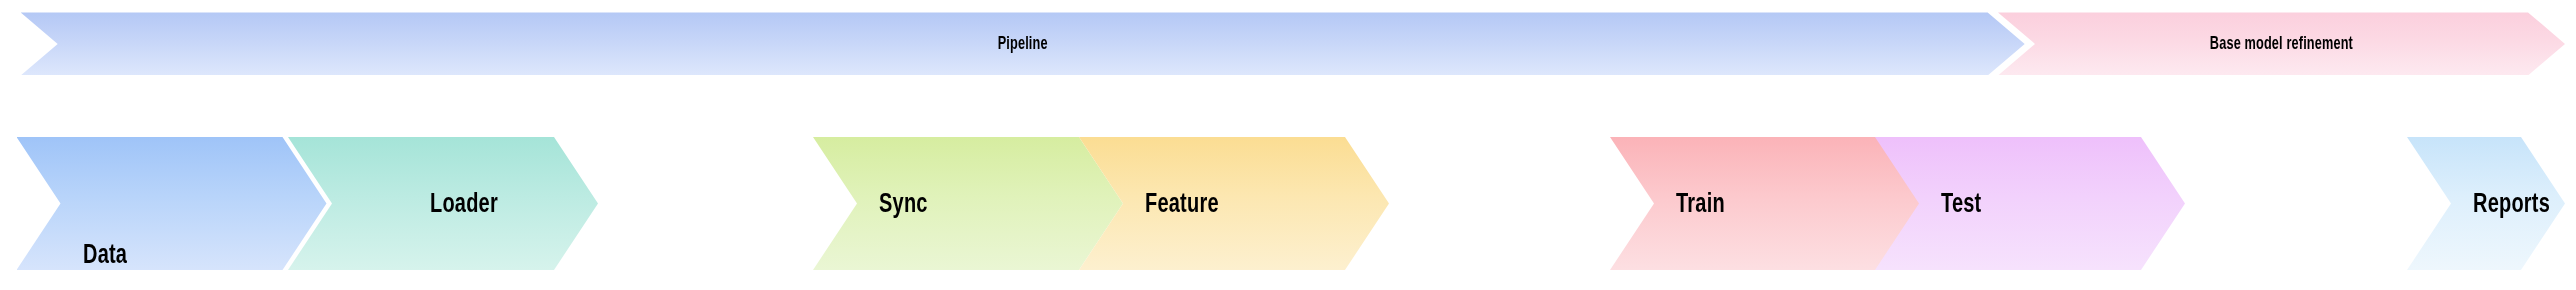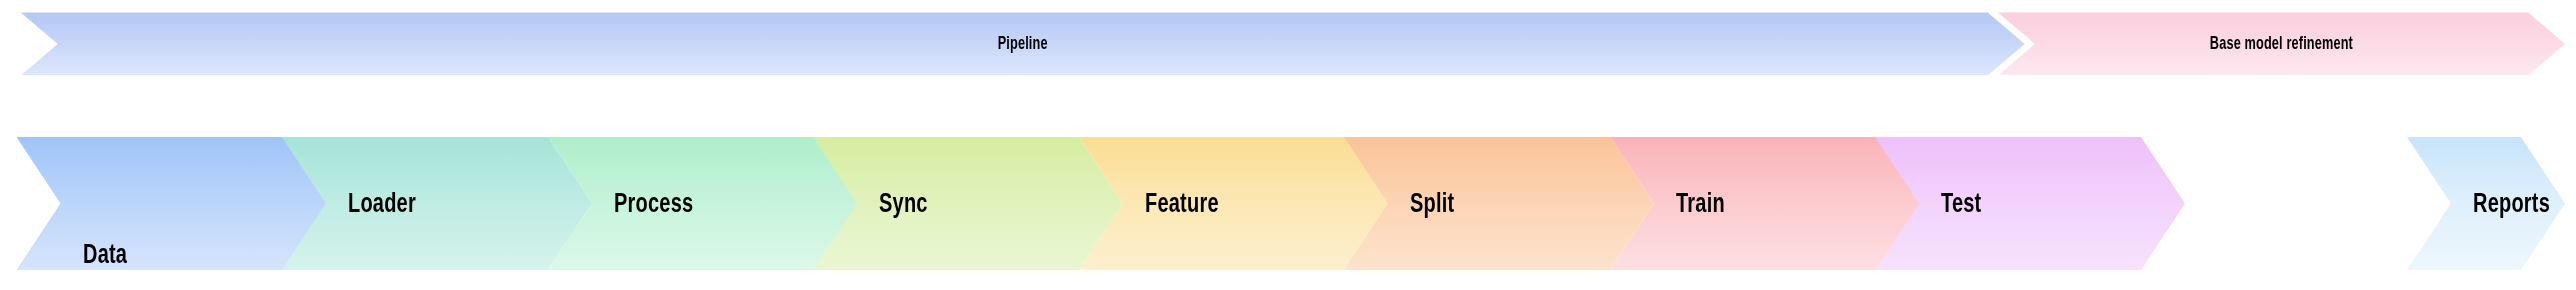--- a/index.html
+++ b/index.html
@@ -129,39 +129,33 @@
     </div>
 
   </div>
 
   <div class="stage-row">
 
     <div class="stage" id="stage-0" style="left:16.5px;   width:310px; background:linear-gradient(to bottom,#9fc4f8 0%,#b8d4fa 45%,#d6e4fc 100%);align-items:flex-end;">
       <span class="stage-label">Data</span>
     </div>
 
-    <div class="stage" id="stage-1" style="left:282px;  width:310px; background:linear-gradient(to bottom,#a5e4d8 0%,#bcebe2 45%,#d6f3ec 100%);">
+    <div class="stage" id="stage-1" style="left:288px;  width:310px; background:linear-gradient(to bottom,#a5e4d8 0%,#bcebe2 45%,#d6f3ec 100%);justify-content:center;">
       <span class="stage-label">Loader</span>
     </div>
 
-    <div class="stage" id="stage-2" style="left:548px;  width:310px; background:linear-gradient(to bottom,#aeeecb 0%,#c4f3da 45%,#ddf8e9 100%);">
-      <span class="stage-label">Process</span>
-    </div>
 
     <div class="stage" id="stage-3" style="left:813px; width:310px; background:linear-gradient(to bottom,#d6eda0 0%,#e0f2ba 45%,#eaf6d4 100%);">
       <span class="stage-label">Sync</span>
     </div>
 
     <div class="stage" id="stage-4" style="left:1079px; width:310px; background:linear-gradient(to bottom,#fbdd93 0%,#fce7b1 45%,#fdf0cf 100%);">
       <span class="stage-label">Feature</span>
     </div>
 
-    <div class="stage" id="stage-5" style="left:1344px; width:310px; background:linear-gradient(to bottom,#fbc398 0%,#fcd3b2 45%,#fde3cd 100%);">
-      <span class="stage-label">Split</span>
-    </div>
 
     <div class="stage" id="stage-6" style="left:1610px; width:310px; background:linear-gradient(to bottom,#fbb3b8 0%,#fcc9cd 45%,#fddfe2 100%);">
       <span class="stage-label">Train</span>
     </div>
 
     <div class="stage" id="stage-7" style="left:1875px; width:310px; background:linear-gradient(to bottom,#eec0fb 0%,#f2d1fc 45%,#f6e2fd 100%);">
       <span class="stage-label">Test</span>
     </div>
 
 

